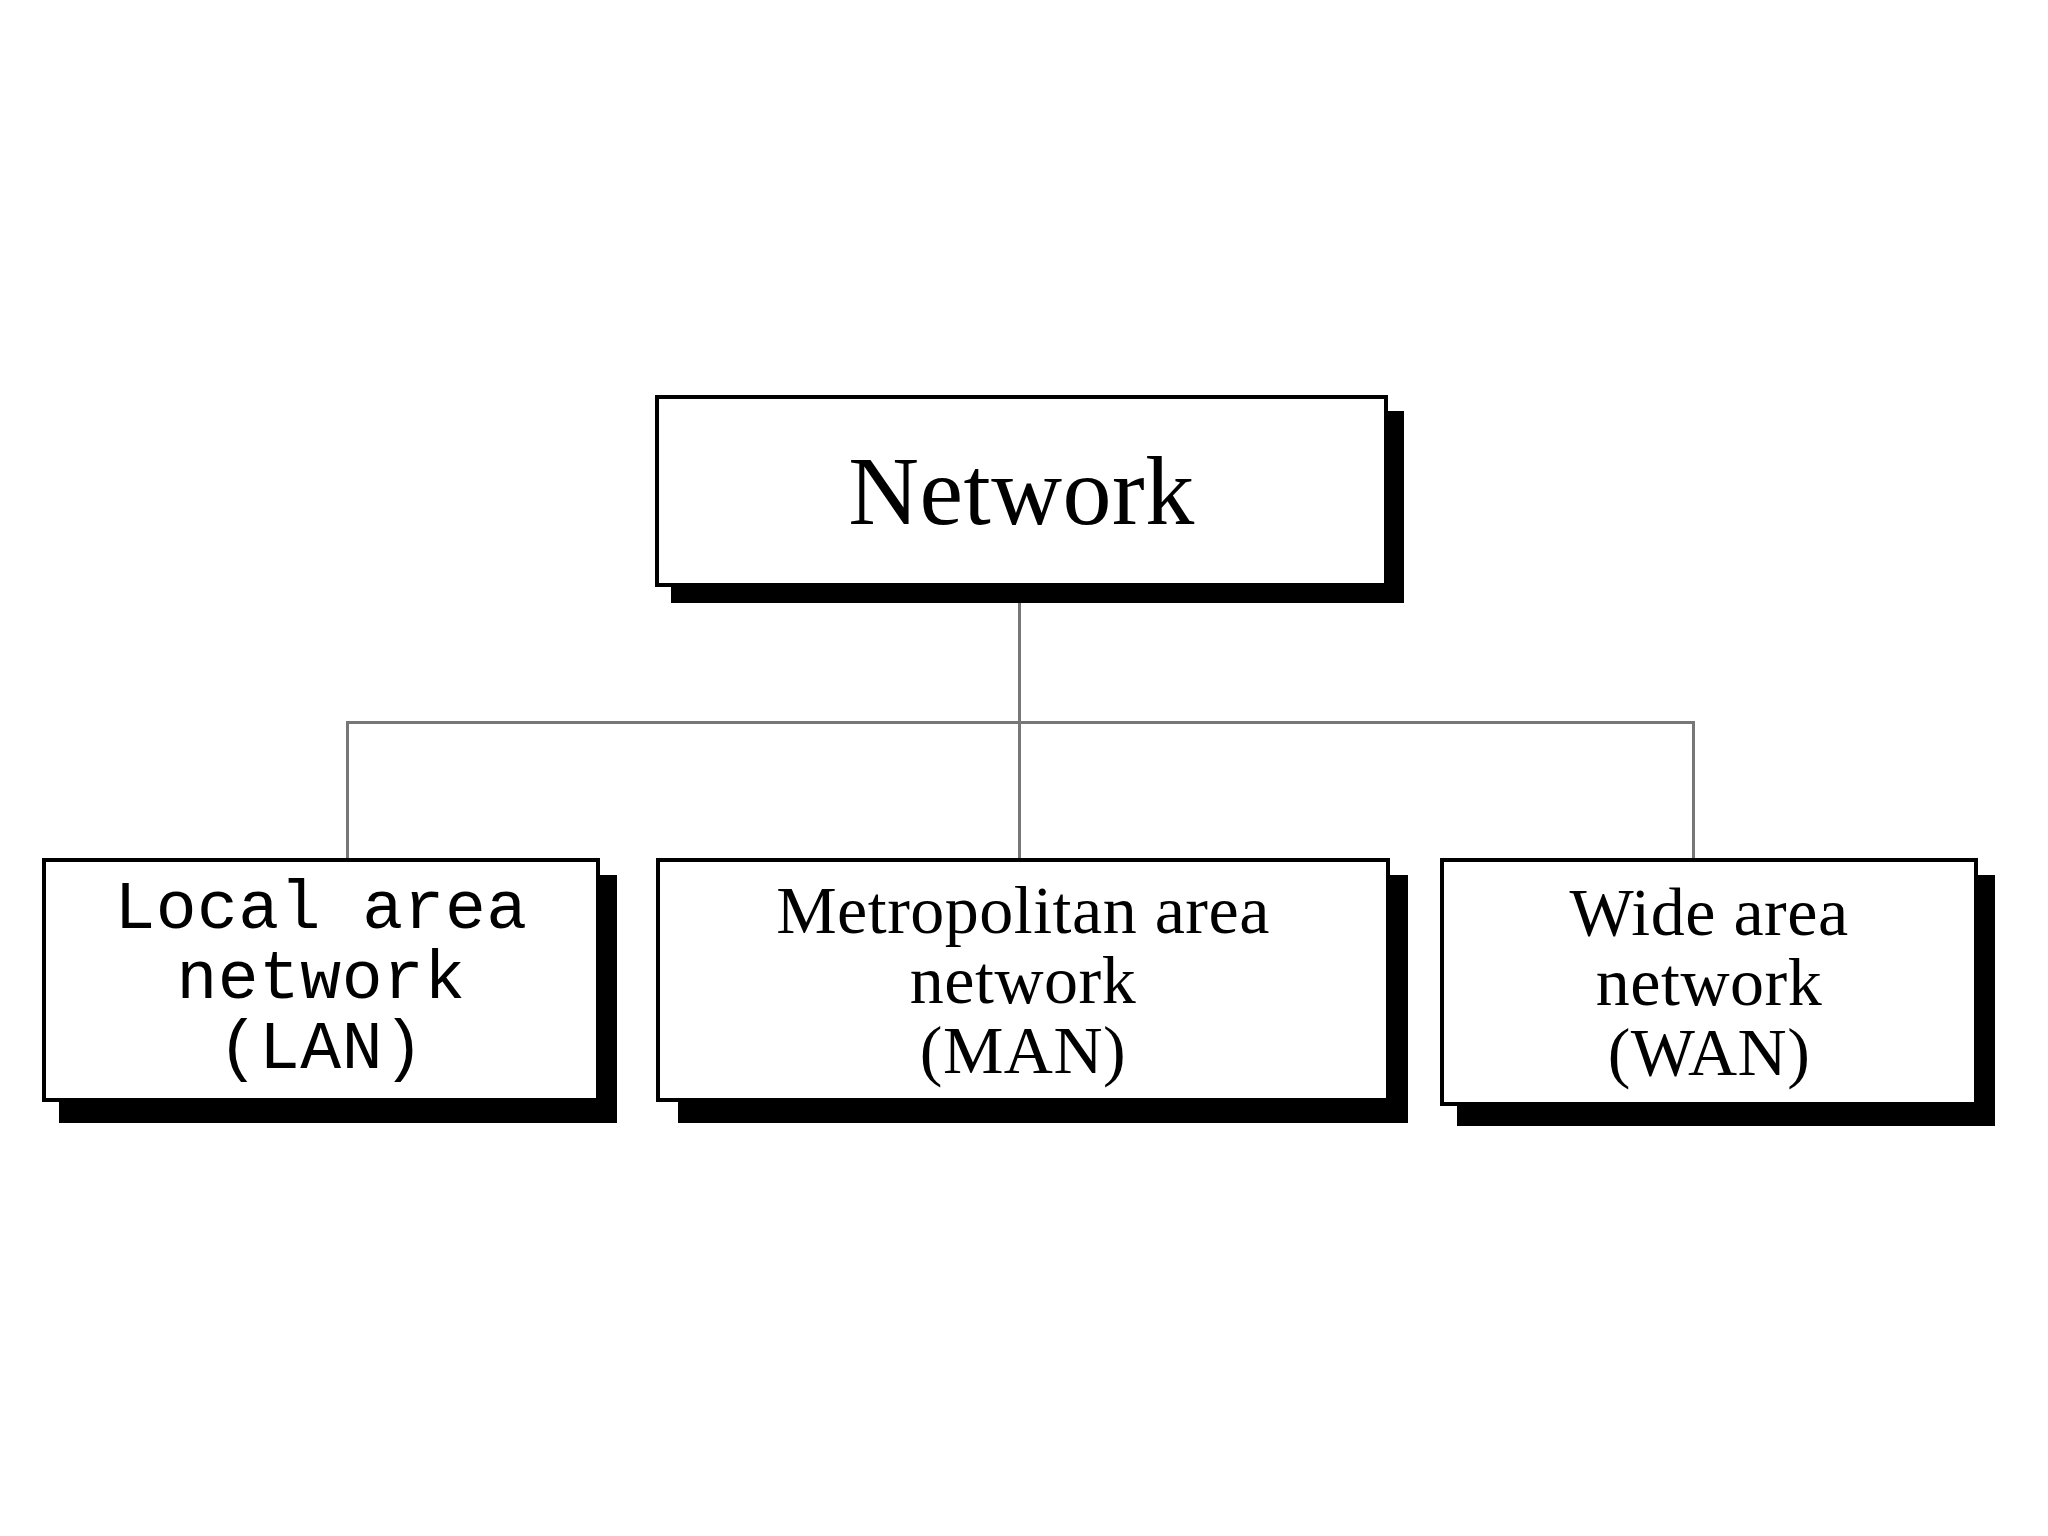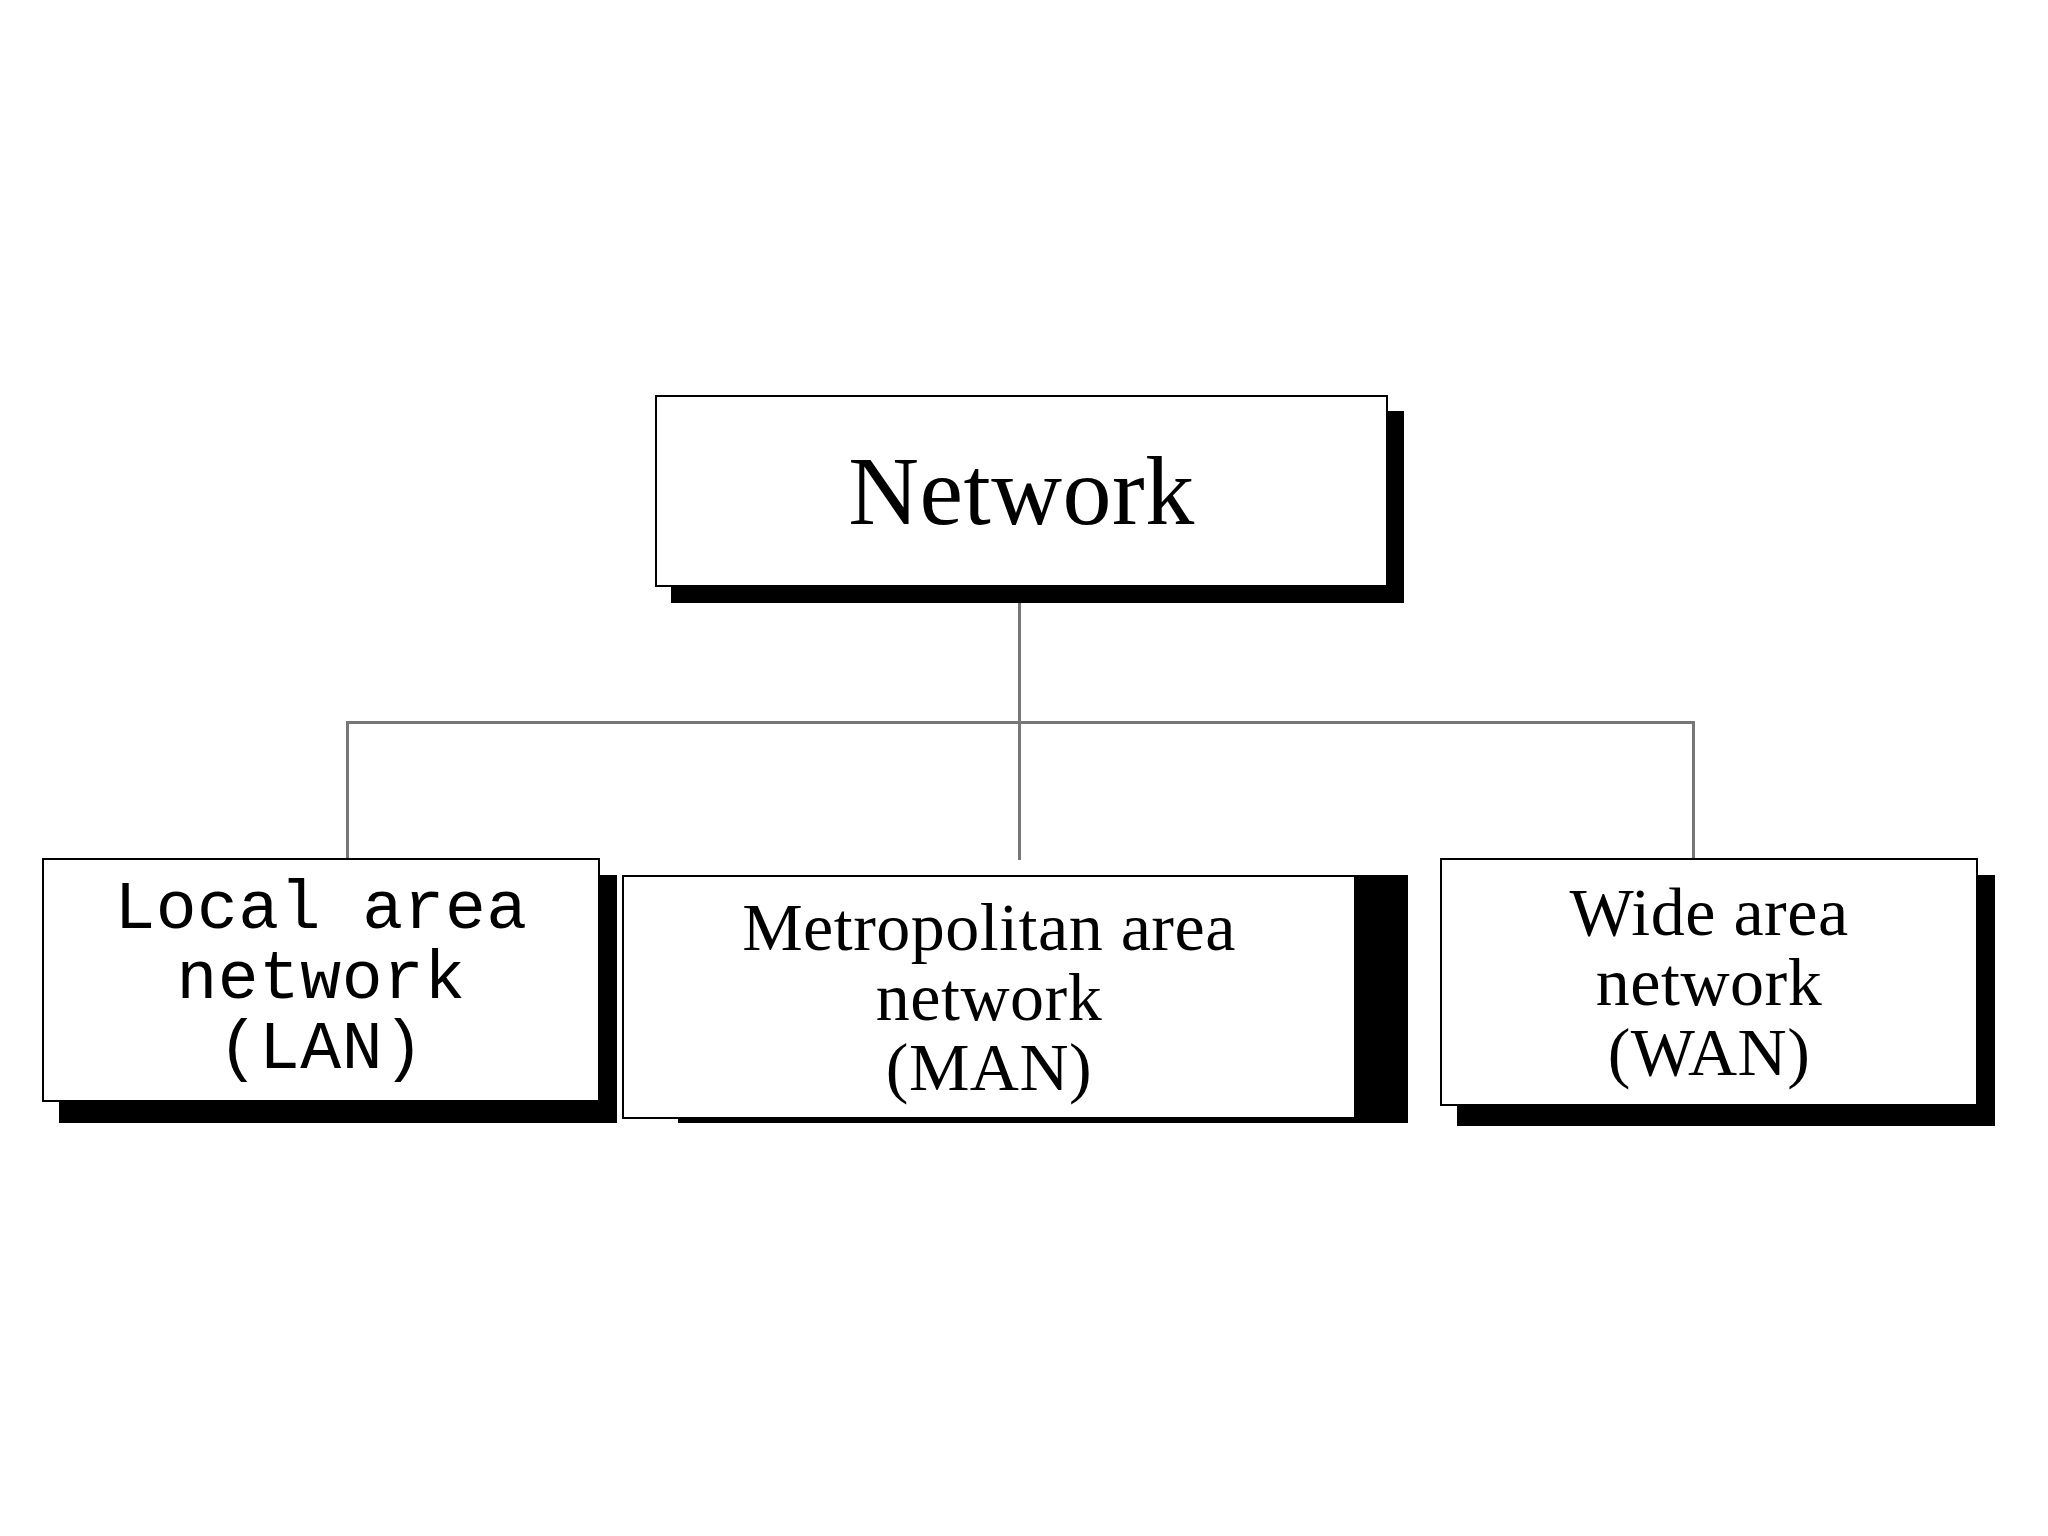--- a/index.html
+++ b/index.html
@@ -28,21 +28,21 @@
     background: #777777;
   }
   .line.v { width: 3px; }
   .line.h { height: 3px; }
 
   
   .node {
     position: absolute;
     box-sizing: border-box;
     background: #ffffff;
-    border: 2px solid #000000;
+    border: 4px solid #000000;
     display: flex;
     align-items: center;
     justify-content: center;
     text-align: center;
     z-index: 3;
   }
   .shadow {
     position: absolute;
     background: #000000;
     z-index: 2;
@@ -76,21 +76,21 @@
 
   
   .leaf .label {
     font-size: 68px;
     line-height: 1.03;
   }
 
   #node-lan   { left: 42px;   top: 858px;  width: 558px; height: 244px; font-family: Liberation Mono, monospace; }
   #shadow-lan { left: 59px;   top: 875px;  width: 558px; height: 248px; }
 
-  #node-man   { left: 622px;  top: 858px;  width: 734px; height: 244px; margin-top: 17px; }
+  #node-man   { left: 656px;  top: 858px;  width: 734px; height: 244px; }
   #shadow-man { left: 678px;  top: 875px;  width: 730px; height: 248px; }
 
   #node-wan   { left: 1440px; top: 858px;  width: 538px; height: 248px; }
   #shadow-wan { left: 1457px; top: 875px;  width: 538px; height: 251px; }
 
   
   #line-root-down   { left: 1018px; top: 586px;  height: 138px; }
   #line-horizontal  { left: 346px;  top: 721px;  width: 1349px; }
   #line-to-lan      { left: 346px;  top: 721px;  height: 139px; }
   #line-to-man      { left: 1018px; top: 721px;  height: 139px; }

